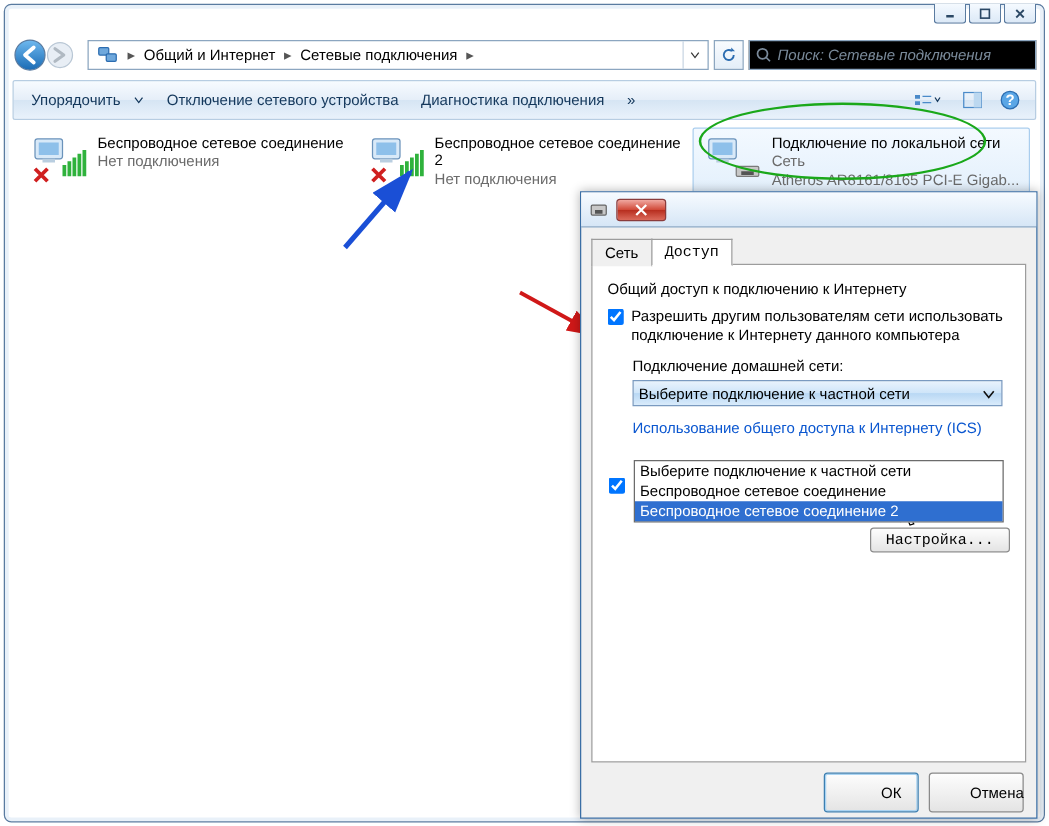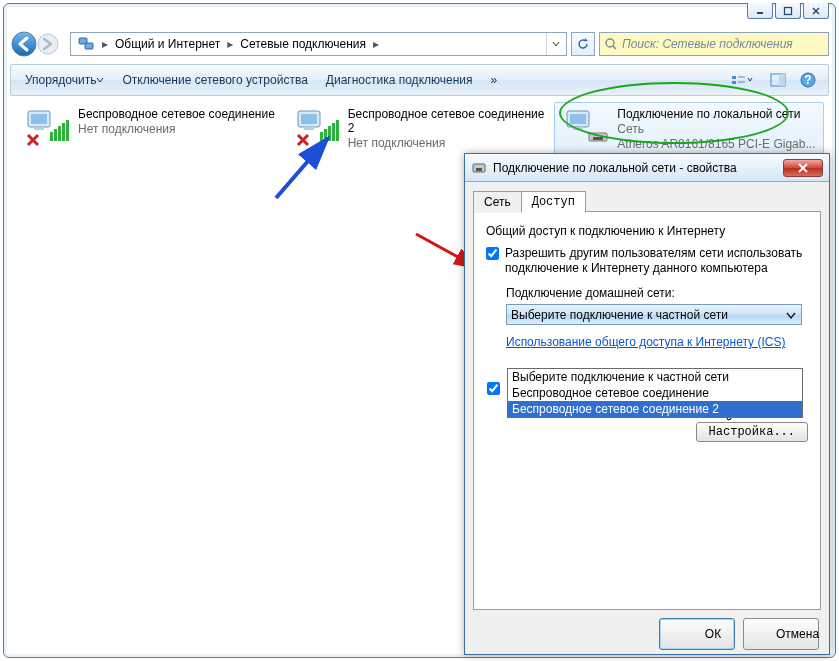--- a/index.html
+++ b/index.html
@@ -16,26 +16,26 @@
 
 .navbar { position: absolute; left: 6px; right: 6px; top: 25px; height: 30px; display: flex; align-items: center; gap: 4px; }
 .nav-back { width: 56px; height: 28px; position: relative; }
 .nav-back svg { width: 56px; height: 28px; }
 .addr { flex: 1; height: 24px; border: 1px solid #8ca6c0; background: #fff; display: flex; align-items: center; padding: 0 2px; }
 .addr-icon { width: 18px; height: 18px; margin: 0 4px; }
 .crumb { display: flex; align-items: center; height: 100%; padding: 0 4px; color: #000; cursor: default; }
 .crumb-sep { width: 12px; text-align: center; color: #555; }
 .addr-drop { width: 18px; height: 22px; border-left: 1px solid #c9d6e3; display:flex;align-items:center;justify-content:center; }
 .refresh { width: 24px; height: 24px; border: 1px solid #8ca6c0; background: linear-gradient(#f8fbfe,#e4eef8); display:flex;align-items:center;justify-content:center; }
-.search { width: 230px; height: 24px; border: 1px solid #8ca6c0; background: #fef9c3; display:flex; align-items:center; padding: 0 4px; color:#7a8a9a; font-style: italic; }
+.search { width: 230px; height: 24px; border: 1px solid #8ca6c0; background: #000000; display:flex; align-items:center; padding: 0 4px; color:#7a8a9a; font-style: italic; }
 .search svg { margin-right: 4px; }
 
 
 .toolbar { position: absolute; left: 6px; right: 6px; top: 60px; height: 32px; background: linear-gradient(#f7fbff,#e5eef8 50%,#d6e5f4 51%,#e9f2fb); border: 1px solid #b7cde2; border-radius: 2px; display:flex; align-items:center; padding: 0 6px; gap: 2px; }
-.tb-item { padding: 4px 8px; color: #13375b; display:flex; align-items:center; gap:0; border-radius:2px; }
+.tb-item { padding: 4px 8px; color: #13375b; display:flex; align-items:center; gap:11px; border-radius:2px; }
 .tb-sep { flex:1; }
 .tb-icon-btn { width: 28px; height: 24px; display:flex;align-items:center;justify-content:center; border-radius:2px; }
 .tb-icon-btn.split { width: 40px; }
 
 
 .content { position: absolute; left: 7px; right: 7px; top: 94px; bottom: 7px; background: #fff; }
 .conn-list { display: flex; gap: 0; padding: 4px; }
 .conn-item { width: 275px; display: flex; gap: 8px; padding: 4px 6px; border: 1px solid transparent; border-radius: 2px; }
 .conn-item.selected { background: linear-gradient(#f3f9ff,#e3f0fc); border: 1px solid #a9cdee; align-items: flex-end; }
 .conn-ico { width: 48px; height: 44px; position: relative; flex-shrink: 0; }
@@ -60,21 +60,21 @@
 .group-title { margin-bottom: 8px; }
 .chk-row { display:flex; gap:6px; align-items:flex-start; margin: 4px 0 10px 0; }
 .chk-row input { margin-top:1px; }
 .lbl { line-height: 15px; }
 .sublabel { margin: 4px 0 4px 20px; }
 .combo { margin: 0 0 0 20px; width: 296px; height: 21px; border:1px solid #7a9ac0; background: linear-gradient(#e9f3fd,#cfe5f9 48%,#b9d8f4 52%,#d9ebfb); display:flex; align-items:center; padding: 0 4px; position:relative; }
 .combo-arrow { position:absolute; right:4px; top:3px; }
 .dropdown { position:absolute; left: 33px; top: 156px; width: 296px; border:1px solid #6b6b6b; background:#fff; z-index:5; }
 .dd-item { padding: 1px 4px; }
 .dd-item.hl { background:#2f6fd0; color:#fff; }
-.link { color:#0b57d0; text-decoration: underline; cursor:pointer; display:inline-block; margin: 10px 0 0 20px; line-height:15px; }
+.link { color:#0b57d0; cursor:pointer; display:inline-block; margin: 10px 0 0 20px; line-height:15px; }
 .settings-btn { position:absolute; right:12px; top: 210px; padding: 2px 12px; border:1px solid #8a8a8a; background: linear-gradient(#fdfdfd,#e4e4e4); border-radius:3px;font-family:Liberation Mono, monospace; }
 .dlg-footer { position:absolute; left:0; right:0; bottom:0; height:40px; display:flex; justify-content:flex-end; align-items:center; gap:8px; padding: 0 10px; border-top: 0; }
 .dlg-btn { width: 76px; height: 32px; border:1px solid #8a8a8a; background: linear-gradient(#fdfdfd,#e4e4e4); border-radius:3px;padding-left:32px; }
 .dlg-btn.primary { border:1px solid #3c7fb1; box-shadow: 0 0 0 1px #a9d3f2 inset; }
 
 
 .arrow { position:absolute; pointer-events:none; }
 
 
 .cursor { position:absolute; pointer-events:none; }
@@ -278,21 +278,20 @@
     </defs>
   <line x1="80" y1="70" x2="14" y2="10" stroke="#1aa81a" stroke-width="3" marker-end="url(#ah-g)"></line>
 </svg>
 
 <div class="dialog">
   <div class="dlg-title">
     <svg width="16" height="16" viewBox="0 0 16 16">
         <rect x="2" y="4" width="12" height="8" rx="1" fill="#c8c8c8" stroke="#666"></rect>
         <rect x="5" y="8" width="6" height="3" fill="#555"></rect>
       </svg>
-    <span class="dlg-title-text">Подключение по локальной сети - свойства</span>
     <div class="dlg-close">
         <svg width="10" height="10" viewBox="0 0 10 10">
           <path d="M1 1 L9 9 M9 1 L1 9" stroke="#fff" stroke-width="1.8"></path>
         </svg>
       </div>
   </div>
 
   <div class="dlg-body">
     <div class="tabs">
       <div class="tab">Сеть</div>

